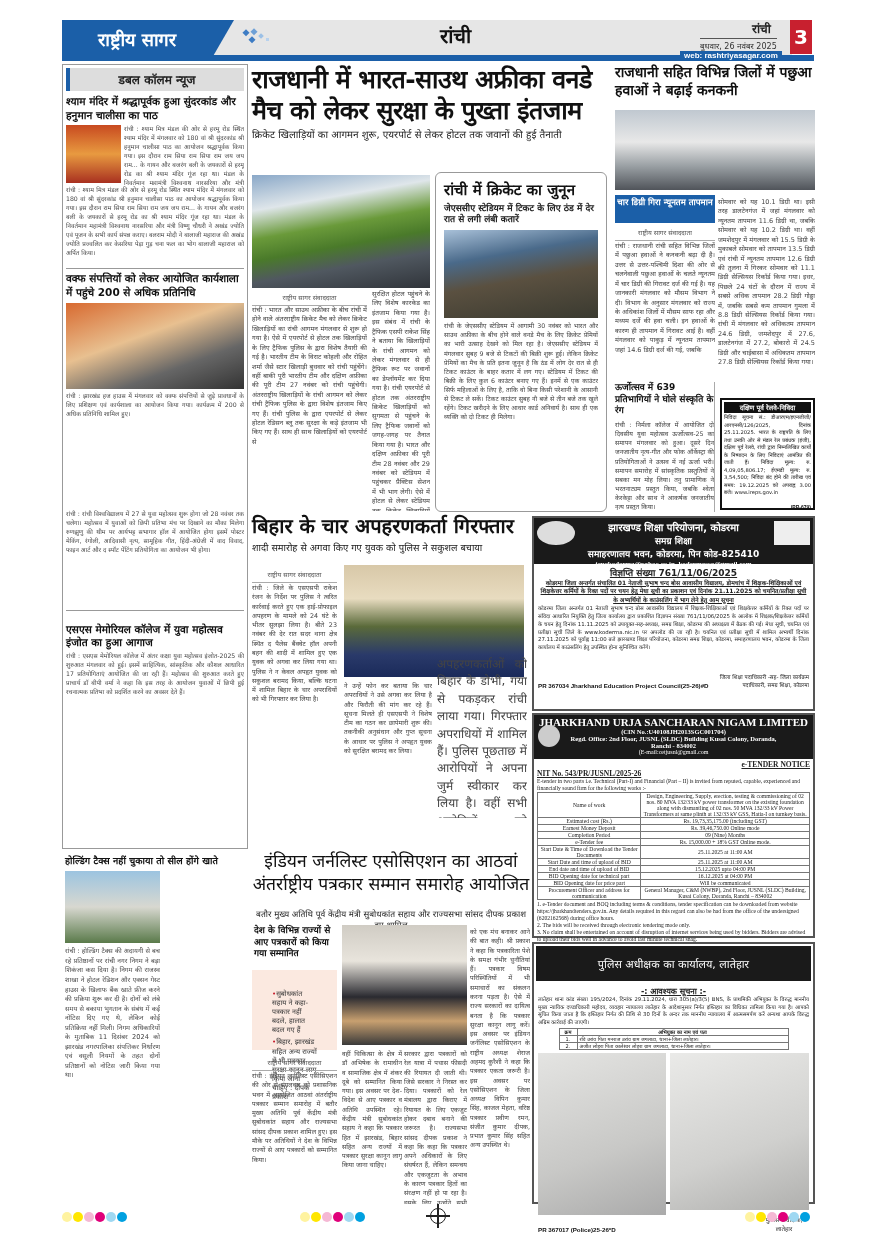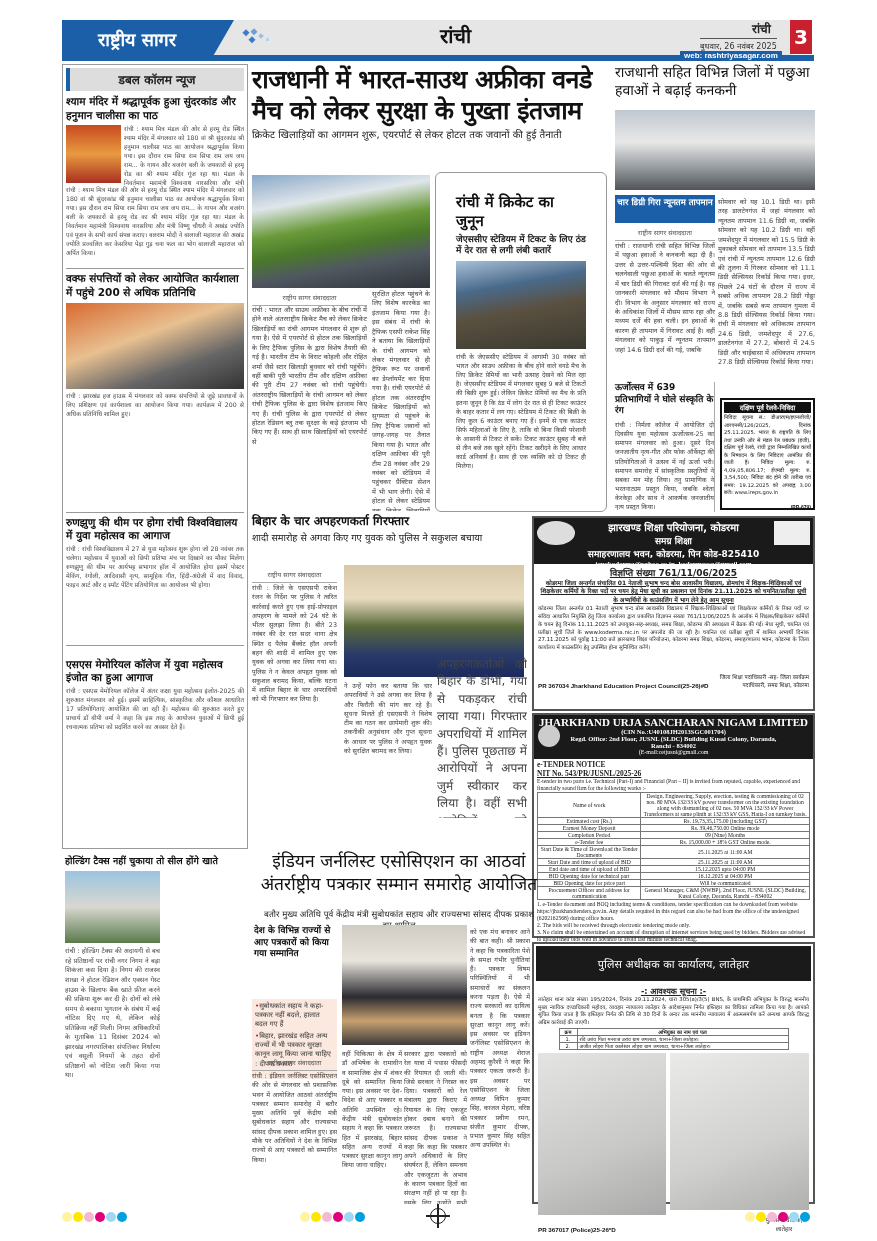--- a/index.html
+++ b/index.html
@@ -59,70 +59,69 @@
   <div class="hdr-label">डबल कॉलम न्यूज</div>
   <div class="h-small" style="margin-top:4px">श्याम मंदिर में श्रद्धापूर्वक हुआ सुंदरकांड और हनुमान चालीसा का पाठ</div>
   <div style="display:flex;gap:3px;margin-top:3px">
     <div class="photo" style="width:55px;height:58px;flex:none;background:linear-gradient(#c84a20,#e89a40 50%,#a83020)"></div>
     <div class="body-txt" style="height:60px;overflow:hidden">रांची : श्याम मित्र मंडल की ओर से हरमू रोड स्थित श्याम मंदिर में मंगलवार को 180 वां श्री सुंदरकांड श्री हनुमान चालीसा पाठ का आयोजन श्रद्धापूर्वक किया गया। इस दौरान राम सिया राम सिया राम जय जय राम... के गायन और बजरंग बली के जयकारों से हरमू रोड का श्री श्याम मंदिर गूंज रहा था। मंडल के निवर्तमान महामंत्री विश्वनाथ नारसरिया और मंत्री विष्णु चौधरी ने अखंड ज्योति एवं पूजन के सभी कार्य संपन्न कराए। बलराम मोदी ने बालाजी महाराज की अखंड ज्योति प्रज्वलित कर केसरिया पेड़ा गुड़ चना फल का भोग बालाजी महाराज को अर्पित किया।</div>
   </div>
   <div class="body-txt" style="height:78px;overflow:hidden;margin-top:1px">रांची : श्याम मित्र मंडल की ओर से हरमू रोड स्थित श्याम मंदिर में मंगलवार को 180 वां श्री सुंदरकांड श्री हनुमान चालीसा पाठ का आयोजन श्रद्धापूर्वक किया गया। इस दौरान राम सिया राम सिया राम जय जय राम... के गायन और बजरंग बली के जयकारों से हरमू रोड का श्री श्याम मंदिर गूंज रहा था। मंडल के निवर्तमान महामंत्री विश्वनाथ नारसरिया और मंत्री विष्णु चौधरी ने अखंड ज्योति एवं पूजन के सभी कार्य संपन्न कराए। बलराम मोदी ने बालाजी महाराज की अखंड ज्योति प्रज्वलित कर केसरिया पेड़ा गुड़ चना फल का भोग बालाजी महाराज को अर्पित किया।</div>
   <div class="h-small" style="margin-top:4px;border-top:1px solid #999;padding-top:3px">वक्फ संपत्तियों को लेकर आयोजित कार्यशाला में पहुंचे 200 से अधिक प्रतिनिधि</div>
   <div class="photo" style="height:86px;margin-top:3px;background:linear-gradient(160deg,#d86a30,#e8c090 40%,#666 70%,#333)"></div>
   <div class="body-txt" style="height:116px;overflow:hidden;margin-top:3px">रांची : झारखंड हज हाउस में मंगलवार को वक्फ संपत्तियों से जुड़े प्रावधानों के लिए प्रशिक्षण एवं कार्यशाला का आयोजन किया गया। कार्यक्रम में 200 से अधिक प्रतिनिधि शामिल हुए।</div>
-  <div class="h-small" style="margin-top:4px;border-top:1px solid #999;padding-top:3px">रुणझुणु की थीम पर होगा रांची विश्वविद्यालय में युवा महोत्सव का आगाज</div>
   <div class="body-txt" style="height:96px;overflow:hidden;margin-top:2px">रांची : रांची विश्वविद्यालय में 27 से युवा महोत्सव शुरू होगा जो 28 नवंबर तक चलेगा। महोत्सव में युवाओं को छिपी प्रतिभा मंच पर दिखाने का मौका मिलेगा रुणझुणु की थीम पर आर्यभट्ट सभागार हॉल में आयोजित होगा इसमें पोस्टर मेकिंग, रंगोली, आदिवासी नृत्य, सामूहिक गीत, हिंदी-अंग्रेजी में वाद विवाद, फाइन आर्ट और द स्पॉट पेंटिंग प्रतियोगिता का आयोजन भी होगा।</div>
   <div class="h-small" style="margin-top:4px;border-top:1px solid #999;padding-top:12px">एसएस मेमोरियल कॉलेज में युवा महोत्सव इंजोत का हुआ आगाज</div>
   <div class="body-txt" style="height:100px;overflow:hidden;margin-top:2px">रांची : एसएस मेमोरियल कॉलेज में अंतर कक्षा युवा महोत्सव इंजोत-2025 की शुरुआत मंगलवार को हुई। इसमें साहित्यिक, सांस्कृतिक और कौशल आधारित 17 प्रतियोगिताएं आयोजित की जा रही हैं। महोत्सव की शुरुआत करते हुए प्राचार्य डॉ बीपी वर्मा ने कहा कि इस तरह के आयोजन युवाओं में छिपी हुई रचनात्मक प्रतिभा को प्रदर्शित करने का अवसर देते हैं।</div>
 </div>
 
 <div class="abs" style="left:62px;top:852px;width:186px;height:360px;padding:3px">
   <div class="h-small" style="font-size:9.5px">होल्डिंग टैक्स नहीं चुकाया तो सील होंगे खाते</div>
   <div class="photo" style="height:72px;width:95px;margin-top:4px;background:linear-gradient(#9cc4e0,#d8d8d0 50%,#5a7a4a)"></div>
   <div class="body-txt" style="width:95px;height:240px;overflow:hidden;margin-top:4px;font-size:6.6px">रांची : होल्डिंग टैक्स की अदायगी से बच रहे प्रतिष्ठानों पर रांची नगर निगम ने बड़ा शिकंजा कस दिया है। निगम की राजस्व शाखा ने होटल रेडिशन और एक्सन गेस्ट हाउस के खिलाफ बैंक खाते फ्रीज करने की प्रक्रिया शुरू कर दी है। दोनों को लंबे समय से बकाया भुगतान के संबंध में कई नोटिस दिए गए थे, लेकिन कोई प्रतिक्रिया नहीं मिली। निगम अधिकारियों के मुताबिक 11 दिसंबर 2024 को झारखंड नगरपालिका संपत्तिकर निर्धारण एवं वसूली नियमों के तहत दोनों प्रतिष्ठानों को नोटिस जारी किया गया था।</div>
 </div>
 
 <div class="abs" style="left:252px;top:64px;width:358px">
   <div class="h-big">राजधानी में भारत-साउथ अफ्रीका वनडे मैच को लेकर सुरक्षा के पुख्ता इंतजाम</div>
   <div class="sub" style="font-size:10px">क्रिकेट खिलाड़ियों का आगमन शुरू, एयरपोर्ट से लेकर होटल तक जवानों की हुई तैनाती</div>
 </div>
 <div class="abs photo" style="left:252px;top:175px;width:178px;height:113px;background:linear-gradient(170deg,#8aa8c8,#dfe6ea 25%,#6a9a3a 45%,#4a7a2a 60%,#505860 75%,#30343a)"></div>
 <div class="abs byline" style="left:252px;top:293px;width:115px">राष्ट्रीय सागर संवाददाता</div>
 <div class="abs body-txt" style="left:252px;top:306px;width:115px;height:205px;overflow:hidden;font-size:6.5px">रांची : भारत और साउथ अफ्रीका के बीच रांची में होने वाले अंतरराष्ट्रीय क्रिकेट मैच को लेकर क्रिकेट खिलाड़ियों का रांची आगमन मंगलवार से शुरू हो गया है। ऐसे में एयरपोर्ट से होटल तक खिलाड़ियों के लिए ट्रैफिक पुलिस के द्वारा विशेष तैयारी की गई है। भारतीय टीम के विराट कोहली और रोहित शर्मा जैसे स्टार खिलाड़ी बुधवार को रांची पहुंचेंगे। वहीं बाकी पूरी भारतीय टीम और दक्षिण अफ्रीका की पूरी टीम 27 नवंबर को रांची पहुंचेगी। अंतरराष्ट्रीय खिलाड़ियों के रांची आगमन को लेकर रांची ट्रैफिक पुलिस के द्वारा विशेष इंतजाम किए गए हैं। रांची पुलिस के द्वारा एयरपोर्ट से लेकर होटल रेडिसन ब्लू तक सुरक्षा के कड़े इंतजाम भी किए गए हैं। साथ ही साथ खिलाड़ियों को एयरपोर्ट से</div>
 <div class="abs body-txt" style="left:372px;top:290px;width:58px;height:221px;overflow:hidden;font-size:6.5px">सुरक्षित होटल पहुंचने के लिए विशेष कारकेड का इंतजाम किया गया है। इस संबंध में रांची के ट्रैफिक एसपी राकेश सिंह ने बताया कि खिलाड़ियों के रांची आगमन को लेकर मंगलवार से ही ट्रैफिक रूट पर जवानों का डेप्लॉयमेंट कर दिया गया है। रांची एयरपोर्ट से होटल तक अंतरराष्ट्रीय क्रिकेट खिलाड़ियों को सुगमता से पहुंचने के लिए ट्रैफिक जवानों को जगह-जगह पर तैनात किया गया है। भारत और दक्षिण अफ्रीका की पूरी टीम 28 नवंबर और 29 नवंबर को स्टेडियम में पहुंचकर प्रैक्टिस सेशन में भी भाग लेगी। ऐसे में होटल से लेकर स्टेडियम तक क्रिकेट खिलाड़ियों को ले जाने के लिए भी ट्रैफिक रूट का निर्धारण कर दिया गया है। रूट पर एक दर्जन से ज्यादा ट्रैफिक के जवान तैनात रहेंगे। इसके अलावा सुरक्षा के लिए पुलिस बल की भी तनाती की गई है।</div>
 
-<div class="abs" style="left:435px;top:172px;width:172px;height:340px;border:1px solid #999;border-radius:6px;padding:20px">
+<div class="abs" style="left:435px;top:172px;width:172px;height:340px;border:1px solid #999;border-radius:6px;padding:8px">
   <div class="h-med" style="font-size:15px">रांची में क्रिकेट का जुनून</div>
   <div style="font:bold 9px 'DejaVu Serif',serif;margin-top:3px;line-height:1.3">जेएससीए स्टेडियम में टिकट के लिए ठंड में देर रात से लगी लंबी कतारें</div>
   <div class="photo" style="height:88px;margin-top:4px;background:linear-gradient(170deg,#a8c0d8,#4a6a8a 30%,#5a5040 55%,#3a3a30)"></div>
   <div class="body-txt" style="height:175px;overflow:hidden;margin-top:3px;font-size:6.3px">रांची के जेएससीए स्टेडियम में आगामी 30 नवंबर को भारत और साउथ अफ्रीका के बीच होने वाले वनडे मैच के लिए क्रिकेट प्रेमियों का भारी उत्साह देखने को मिल रहा है। जेएससीए स्टेडियम में मंगलवार सुबह 9 बजे से टिकटों की बिक्री शुरू हुई। लेकिन क्रिकेट प्रेमियों का मैच के प्रति इतना जुनून है कि ठंड में लोग देर रात से ही टिकट काउंटर के बाहर कतार में लग गए। स्टेडियम में टिकट की बिक्री के लिए कुल 6 काउंटर बनाए गए हैं। इनमें से एक काउंटर सिर्फ महिलाओं के लिए है, ताकि वो बिना किसी परेशानी के आसानी से टिकट ले सकें। टिकट काउंटर सुबह नौ बजे से तीन बजे तक खुले रहेंगे। टिकट खरीदने के लिए आधार कार्ड अनिवार्य है। साथ ही एक व्यक्ति को दो टिकट ही मिलेगा।</div>
 </div>
 
 <div class="abs" style="left:615px;top:64px;width:200px">
-  <div class="h-med" style="font-size:14px;font-weight:normal;color:#111">राजधानी सहित विभिन्न जिलों में पछुआ हवाओं ने बढ़ाई कनकनी</div>
+  <div class="h-med" style="font-size:14px;font-weight:bold;color:#111">राजधानी सहित विभिन्न जिलों में पछुआ हवाओं ने बढ़ाई कनकनी</div>
 </div>
 <div class="abs photo" style="left:615px;top:110px;width:200px;height:80px;background:linear-gradient(#c0c8d0,#e8e8e8 40%,#9aa0a4 70%,#50545a)"></div>
 <div class="abs" style="left:615px;top:195px;width:100px;height:28px;background:#1b5fa8;color:#fff;font:bold 8.5px 'DejaVu Sans',sans-serif;text-align:center;padding-top:2px;line-height:1.3">चार डिग्री गिरा न्यूनतम तापमान</div>
 <div class="abs byline" style="left:615px;top:228px;width:100px">राष्ट्रीय सागर संवाददाता</div>
 <div class="abs body-txt" style="left:615px;top:242px;width:100px;height:130px;overflow:hidden;font-size:6.5px">रांची : राजधानी रांची सहित विभिन्न जिलों में पछुआ हवाओं ने कनकनी बढ़ा दी है। उत्तर से उत्तर-पश्चिमी दिशा की ओर से चलनेवाली पछुआ हवाओं के चलते न्यूनतम में चार डिग्री की गिरावट दर्ज की गई है। यह जानकारी मंगलवार को मौसम विभाग ने दी। विभाग के अनुसार मंगलवार को राज्य के अधिकांश जिलों में मौसम साफ रहा और मध्यम दर्जे की हवा चली। इन हवाओं के कारण ही तापमान में गिरावट आई है। वहीं मंगलवार को पाकुड़ में न्यूनतम तापमान जहां 14.6 डिग्री दर्ज की गई, जबकि</div>
 <div class="abs body-txt" style="left:718px;top:198px;width:97px;height:178px;overflow:hidden;font-size:6.5px">सोमवार को यह 10.1 डिग्री था। इसी तरह डालटेनगंज में जहां मंगलवार को न्यूनतम तापमान 11.6 डिग्री था, जबकि सोमवार को यह 10.2 डिग्री था। वहीं जमशेदपुर में मंगलवार को 15.5 डिग्री के मुकाबले सोमवार को तापमान 13.5 डिग्री एवं रांची में न्यूनतम तापमान 12.6 डिग्री की तुलना में गिरकर सोमवार को 11.1 डिग्री सेल्सियस रिकॉर्ड किया गया। इधर, पिछले 24 घंटों के दौरान में राज्य में सबसे अधिक तापमान 28.2 डिग्री गोड्डा में, जबकि सबसे कम तापमान गुमला में 8.8 डिग्री सेल्सियस रिकॉर्ड किया गया। रांची में मंगलवार को अधिकतम तापमान 24.6 डिग्री, जमशेदपुर में 27.6, डालटेनगंज में 27.2, बोकारो में 24.5 डिग्री और चाईबासा में अधिकतम तापमान 27.8 डिग्री सेल्सियस रिकॉर्ड किया गया।</div>
 
 <div class="abs" style="left:615px;top:382px;width:100px;height:130px;border-right:1px solid #aaa">
   <div class="h-small" style="font-size:9px">ऊर्जोत्सव में 639 प्रतिभागियों ने घोले संस्कृति के रंग</div>
   <div class="body-txt" style="height:90px;overflow:hidden;margin-top:3px;font-size:6.3px">रांची : निर्मला कॉलेज में आयोजित दो दिवसीय युवा महोत्सव ऊर्जोत्सव-25 का समापन मंगलवार को हुआ। दूसरे दिन जनजातीय नृत्य-गीत और फोक ऑर्केस्ट्रा की प्रतियोगिताओं ने उत्सव में नई ऊर्जा भरी। समापन समारोह में सांस्कृतिक प्रस्तुतियों ने सबका मन मोह लिया। तनु प्रामाणिक ने भरतनाट्यम प्रस्तुत किया, जबकि श्वेता केरकेट्टा और साथ ने आकर्षक जनजातीय नृत्य प्रस्तुत किया।</div>
 </div>
 
 <div class="abs ad" style="left:720px;top:398px;width:95px;height:112px;border:2px solid #111;padding:2px">
   <div style="background:#111;color:#fff;font:bold 6.5px 'DejaVu Sans',sans-serif;text-align:center;padding:1px 8px">दक्षिण पूर्व रेलवे-निविदा</div>
   <div class="body-txt" style="height:90px;overflow:hidden;font-size:5.2px;color:#222;margin-top:1px">निविदा सूचना सं.: डीआरएम/इएनजीजी/आरएनसी/126/2025, दिनांक 25.11.2025. भारत के राष्ट्रपति के लिए तथा उनकी ओर से मंडल रेल प्रबंधक (इंजी), दक्षिण पूर्व रेलवे, रांची द्वारा निम्नलिखित कार्यों के निष्पादन के लिए निविदाएं आमंत्रित की जाती हैं। निविदा मूल्य: रु. 4,09,05,806.17; ईएमडी मूल्य: रु. 3,54,500; निविदा बंद होने की तारीख एवं समय: 19.12.2025 को अपराह्न 3.00 बजे। www.ireps.gov.in</div>
   <div class="pr" style="text-align:right;font-size:5px">(PR-679)</div>
 </div>
 
 <div class="abs" style="left:252px;top:514px;width:280px">
-  <div class="h-med" style="font-size:12px">बिहार के चार अपहरणकर्ता गिरफ्तार</div>
+  <div class="h-med" style="font-size:20px">बिहार के चार अपहरणकर्ता गिरफ्तार</div>
   <div class="sub" style="font-size:9.5px;margin-top:2px">शादी समारोह से अगवा किए गए युवक को पुलिस ने सकुशल बचाया</div>
 </div>
 <div class="abs byline" style="left:252px;top:570px;width:85px">राष्ट्रीय सागर संवाददाता</div>
 <div class="abs body-txt" style="left:252px;top:584px;width:85px;height:260px;overflow:hidden;font-size:6.4px">रांची : जिले के एसएसपी राकेश रंजन के निर्देश पर पुलिस ने त्वरित कार्रवाई करते हुए एक हाई-प्रोफाइल अपहरण के मामले को 24 घंटे के भीतर सुलझा लिया है। बीते 23 नवंबर की देर रात सदर थाना क्षेत्र स्थित द पैलेस बैंक्वेट हॉल अपनी बहन की शादी में शामिल हुए एक युवक को अगवा कर लिया गया था। पुलिस ने न केवल अपहृत युवक को सकुशल बरामद किया, बल्कि घटना में शामिल बिहार के चार अपराधियों को भी गिरफ्तार कर लिया है।</div>
 <div class="abs photo" style="left:344px;top:565px;width:180px;height:112px;background:linear-gradient(#d8c8a8,#e8dcc0 30%,#5a6a3a 55%,#2a3a6a 80%,#1a2a5a)"></div>
 <div class="abs body-txt" style="left:344px;top:682px;width:88px;height:162px;overflow:hidden;font-size:6.4px">ने उन्हें फोन कर बताया कि चार अपराधियों ने उसे अगवा कर लिया है और फिरौती की मांग कर रहे हैं। सूचना मिलते ही एसएसपी ने विशेष टीम का गठन कर छापेमारी शुरू की। तकनीकी अनुसंधान और गुप्त सूचना के आधार पर पुलिस ने अपहृत युवक को सुरक्षित बरामद कर लिया।</div>
 <div class="abs body-txt" style="left:437px;top:656px;width:90px;height:162px;overflow:hidden;font-size:12px">अपहरणकर्ताओं को बिहार के डोभी, गया से पकड़कर रांची लाया गया। गिरफ्तार अपराधियों में शामिल हैं। पुलिस पूछताछ में आरोपियों ने अपना जुर्म स्वीकार कर लिया है। वहीं सभी आरोपियों को न्यायिक हिरासत में भेज दिया गया है।</div>
 
 <div class="abs ad" style="left:532px;top:516px;width:283px;height:195px;border:2px solid #555">
   <div class="ad-dark" style="height:46px;position:relative;padding-top:2px">
@@ -146,21 +145,21 @@
 
 <div class="abs ad" style="left:532px;top:713px;width:283px;height:225px;border:2px solid #555">
   <div class="ad-dark" style="height:44px;position:relative;padding-top:1px;font-family:'Liberation Serif',serif">
     <div style="position:absolute;left:4px;top:10px;width:22px;height:22px;background:#ccc;border-radius:50%"></div>
     <div style="font:bold 11px 'Liberation Serif',serif">JHARKHAND URJA SANCHARAN NIGAM LIMITED</div>
     <div style="font:bold 6.5px 'Liberation Serif',serif">(CIN No.:U40108JH2013SGC001704)</div>
     <div style="font:bold 6.5px 'Liberation Serif',serif;padding:0 30px">Regd. Office: 2nd Floor, JUSNL (SLDC) Building Kusai Colony, Doranda, Ranchi - 834002</div>
     <div style="font:6px 'Liberation Serif',serif">(E-mail:cetjusnl@gmail.com</div>
   </div>
   <div style="padding:1px 3px;font-family:'Liberation Serif',serif">
-    <div style="font:bold 7.5px 'Liberation Serif',serif;text-align:left;">e-TENDER NOTICE</div>
+    <div style="font:bold 7.5px 'Liberation Serif',serif;text-align:right;text-decoration:underline">e-TENDER NOTICE</div>
     <div style="font:bold 7.5px 'Liberation Serif',serif;text-align:left;text-decoration:underline">NIT No. 543/PR/JUSNL/2025-26</div>
     <div style="font:5.6px 'Liberation Serif',serif;line-height:1.25">E-tender in two parts i.e. Technical (Part-I) and Financial (Part – II) is invited from reputed, capable, experienced and financially sound firm for the following works :-</div>
     <table class="tbl">
         <tbody id="tender-rows">
           <tr>
             <td style="width: 38%;">Name of work</td>
             <td>Design, Engineering, Supply, erection, testing &amp; commissioning of 02 nos. 80 MVA 132/33 kV power transformer on the existing foundation along with dismantling of 02 nos. 50 MVA 132/33 kV Power Transformers at same plinth at 132/33 kV GSS, Hatia-I on turnkey basis.</td>
           </tr>
           <tr>
             <td style="width: 38%;">Estimated cost (Rs.)</td>
@@ -247,26 +246,26 @@
       <div style="width:128px;height:162px;background:linear-gradient(160deg,#e4e4e2,#c8c8c6 60%,#aaa)"></div>
       <div style="width:140px;height:157px;background:linear-gradient(160deg,#eaeae8,#d0d0ce 60%,#b0b0ae)"></div>
     </div>
     <div style="display:flex;justify-content:space-between;align-items:flex-end">
       <div class="pr">PR 367017 (Police)25-26*D</div>
       <div style="font-size:6.2px;text-align:center;width:50px">पुलिस अधीक्षक, लातेहार</div>
     </div>
   </div>
 </div>
 
-<div class="abs" style="left:260px;top:850px;width:278px;text-align:center">
+<div class="abs" style="left:252px;top:850px;width:278px;text-align:center">
   <div class="h-med" style="font-size:17.5px;font-weight:normal;color:#111;line-height:1.3">इंडियन जर्नलिस्ट एसोसिएशन का आठवां अंतर्राष्ट्रीय पत्रकार सम्मान समारोह आयोजित</div>
   <div style="font-size:8.5px;margin-top:12px;color:#222">बतौर मुख्य अतिथि पूर्व केंद्रीय मंत्री सुबोधकांत सहाय और राज्यसभा सांसद दीपक प्रकाश हुए शामिल</div>
 </div>
 <div class="abs h-small" style="left:254px;top:925px;width:80px;font-size:9px">देश के विभिन्न राज्यों से आए पत्रकारों को किया गया सम्मानित</div>
-<div class="abs" style="left:252px;top:999px;width:85px;height:80px;background:#fbe9e0;padding:3px">
+<div class="abs" style="left:252px;top:970px;width:85px;height:80px;background:#fbe9e0;padding:20px">
   <div style="font-size:7px;line-height:1.3;color:#333"><span style="color:#c8202f">•</span><span>सुबोधकांत सहाय ने कहा- पत्रकार नहीं बदले, हालात बदल गए हैं</span></div>
   <div style="font-size:7px;line-height:1.3;color:#333;margin-top:3px"><span style="color:#c8202f">•</span><span>बिहार, झारखंड सहित अन्य राज्यों में भी पत्रकार सुरक्षा कानून लागू किया जाना चाहिए : दीपक प्रकाश</span></div>
 </div>
 <div class="abs byline" style="left:252px;top:1058px;width:85px">राष्ट्रीय सागर संवाददाता</div>
 <div class="abs body-txt" style="left:252px;top:1072px;width:85px;height:132px;overflow:hidden;font-size:6.4px">रांची : इंडियन जर्नलिस्ट एसोसिएशन की ओर से मंगलवार को प्रशासनिक भवन में आयोजित आठवां अंतर्राष्ट्रीय पत्रकार सम्मान समारोह में बतौर मुख्य अतिथि पूर्व केंद्रीय मंत्री सुबोधकांत सहाय और राज्यसभा सांसद दीपक प्रकाश शामिल हुए। इस मौके पर अतिथियों ने देश के विभिन्न राज्यों से आए पत्रकारों को सम्मानित किया।</div>
 <div class="abs photo" style="left:342px;top:925px;width:125px;height:120px;background:linear-gradient(#d0ccc4,#e8e4dc 30%,#2a2a30 60%,#c8a070 80%,#3a3a3a)"></div>
 <div class="abs body-txt" style="left:342px;top:1050px;width:60px;height:154px;overflow:hidden;font-size:6.4px">वहीं चिकित्सा के क्षेत्र में डॉ अभिषेक के रामाधीन व सामाजिक क्षेत्र में शंकर दूबे को सम्मानित किया गया। इस अवसर पर देश-विदेश से आए पत्रकार व अतिथि उपस्थित रहे। केंद्रीय मंत्री सुबोधकांत सहाय ने कहा कि पत्रकार हित में झारखंड, बिहार सहित अन्य राज्यों में पत्रकार सुरक्षा कानून लागू किया जाना चाहिए।</div>
 <div class="abs body-txt" style="left:404px;top:1050px;width:63px;height:154px;overflow:hidden;font-size:6.4px">सरकार द्वारा पत्रकारों को रेल यात्रा में पचास फीसदी की रियायत दी जाती थी। जिसे सरकार ने निरस्त कर दिया। पत्रकारों को रेल मंत्रालय द्वारा किराए में रियायत के लिए एकजुट होकर दबाव बनाने की जरूरत है। राज्यसभा सांसद दीपक प्रकाश ने कहा कि कहा कि पत्रकार अपने अधिकारों के लिए संघर्षरत हैं, लेकिन समन्वय और एकजुटता के अभाव के कारण पत्रकार हितों का संरक्षण नहीं हो पा रहा है। इसके लिए उन्होंने सभी संगठनों</div>
 <div class="abs body-txt" style="left:470px;top:928px;width:60px;height:276px;overflow:hidden;font-size:6.4px">को एक मंच बनाकर आने की बात कही। श्री प्रकाश ने कहा कि पत्रकारिता पेशे के समक्ष गंभीर चुनौतियां हैं। पत्रकार विषम परिस्थितियों में भी समाचारों का संकलन करना पड़ता है। ऐसे में राज्य सरकारों का दायित्व बनता है कि पत्रकार सुरक्षा कानून लागू करें। इस अवसर पर इंडियन जर्नलिस्ट एसोसिएशन के राष्ट्रीय अध्यक्ष शेराज अहमद कुरैशी ने कहा कि पत्रकार एकता जरूरी है। इस अवसर पर एसोसिएशन के जिला अध्यक्ष विपिन कुमार सिंह, काजल मेहता, वरिष्ठ पत्रकार प्रवीण रमन, संजीत कुमार दीपक, प्रभात कुमार सिंह सहित अन्य उपस्थित थे।</div>
 

